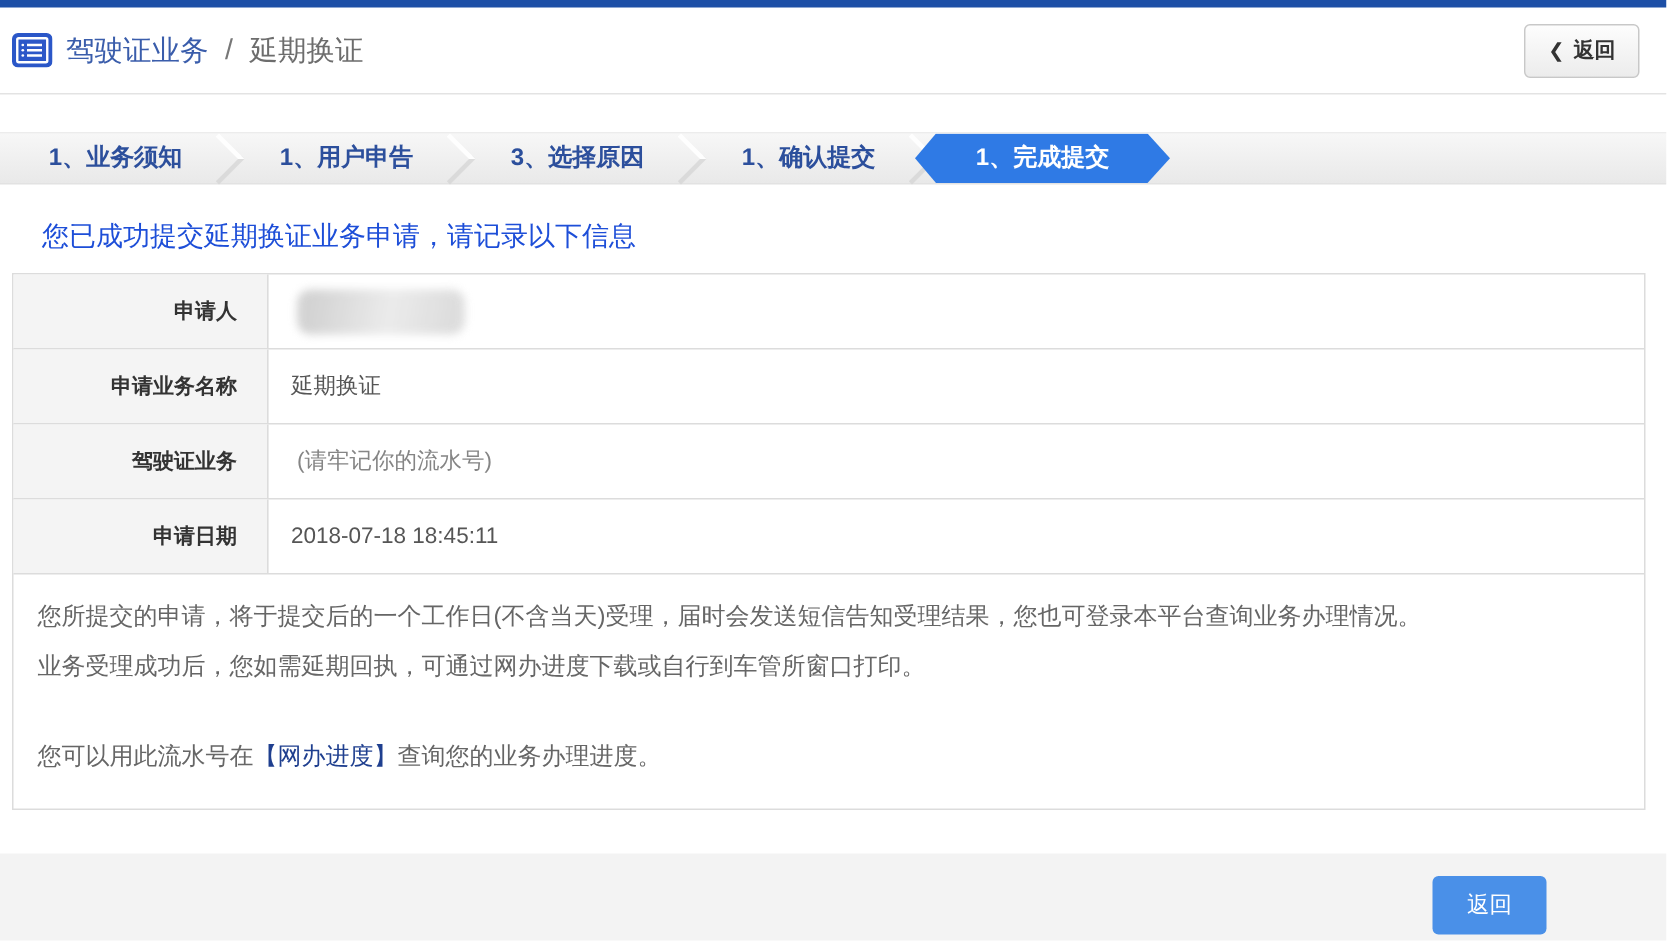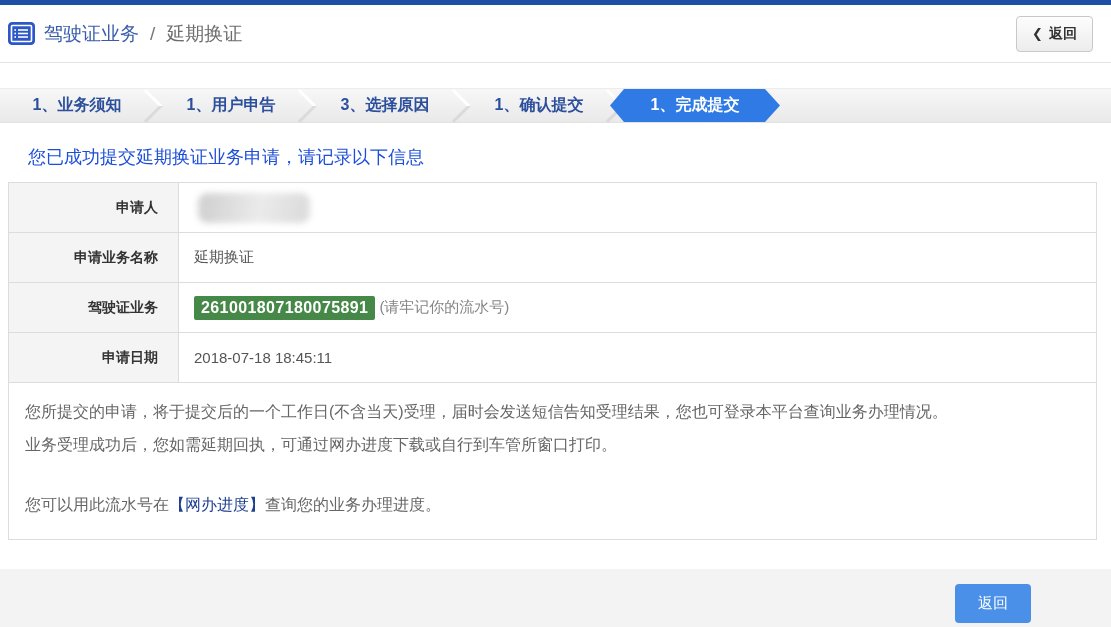--- a/index.html
+++ b/index.html
@@ -147,21 +147,20 @@
       <div class="redacted"></div>
     </div>
   </div>
   <div class="row">
     <div class="cell-label">申请业务名称</div>
     <div class="cell-value">延期换证</div>
   </div>
   <div class="row">
     <div class="cell-label">驾驶证业务</div>
     <div class="cell-value">
-      <span class="badge">261001807180075891</span>
       <span class="badge-note">(请牢记你的流水号)</span>
     </div>
   </div>
   <div class="row">
     <div class="cell-label">申请日期</div>
     <div class="cell-value">2018-07-18 18:45:11</div>
   </div>
 
   <div class="notes">
     <p>您所提交的申请，将于提交后的一个工作日(不含当天)受理，届时会发送短信告知受理结果，您也可登录本平台查询业务办理情况。</p>

